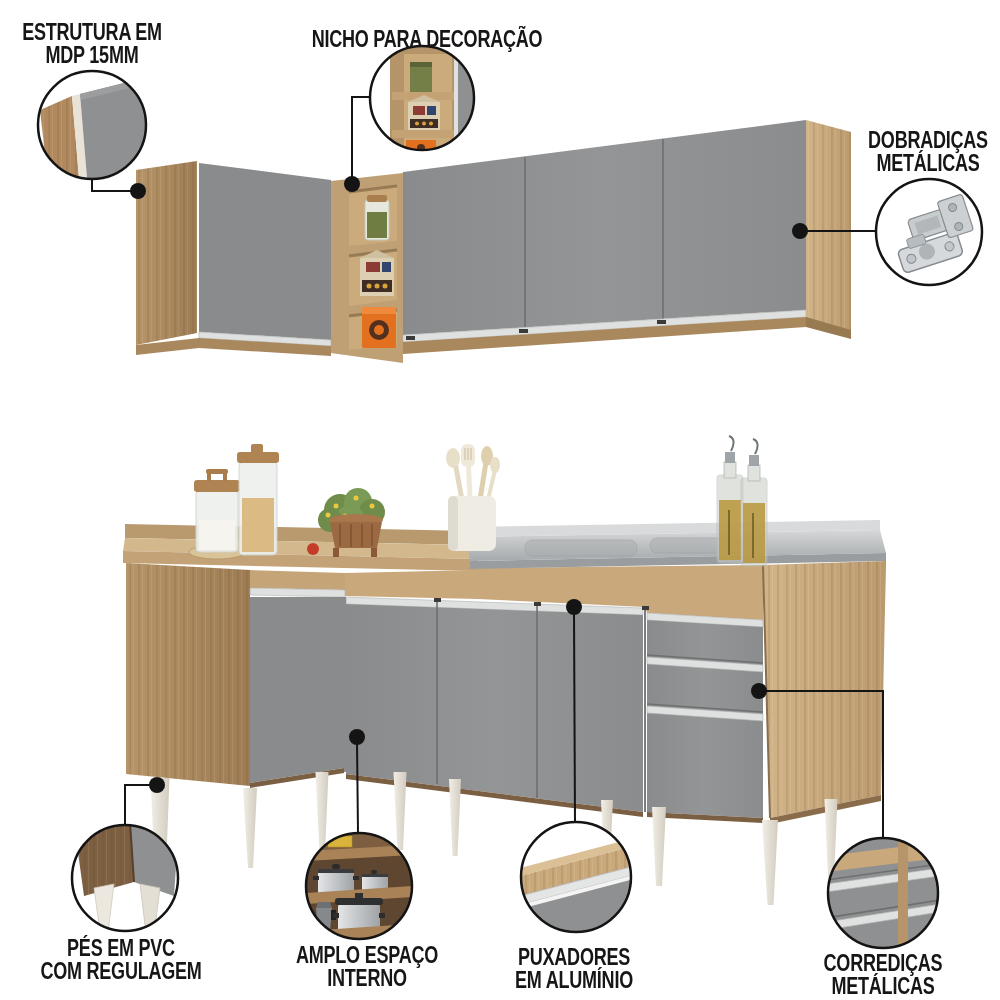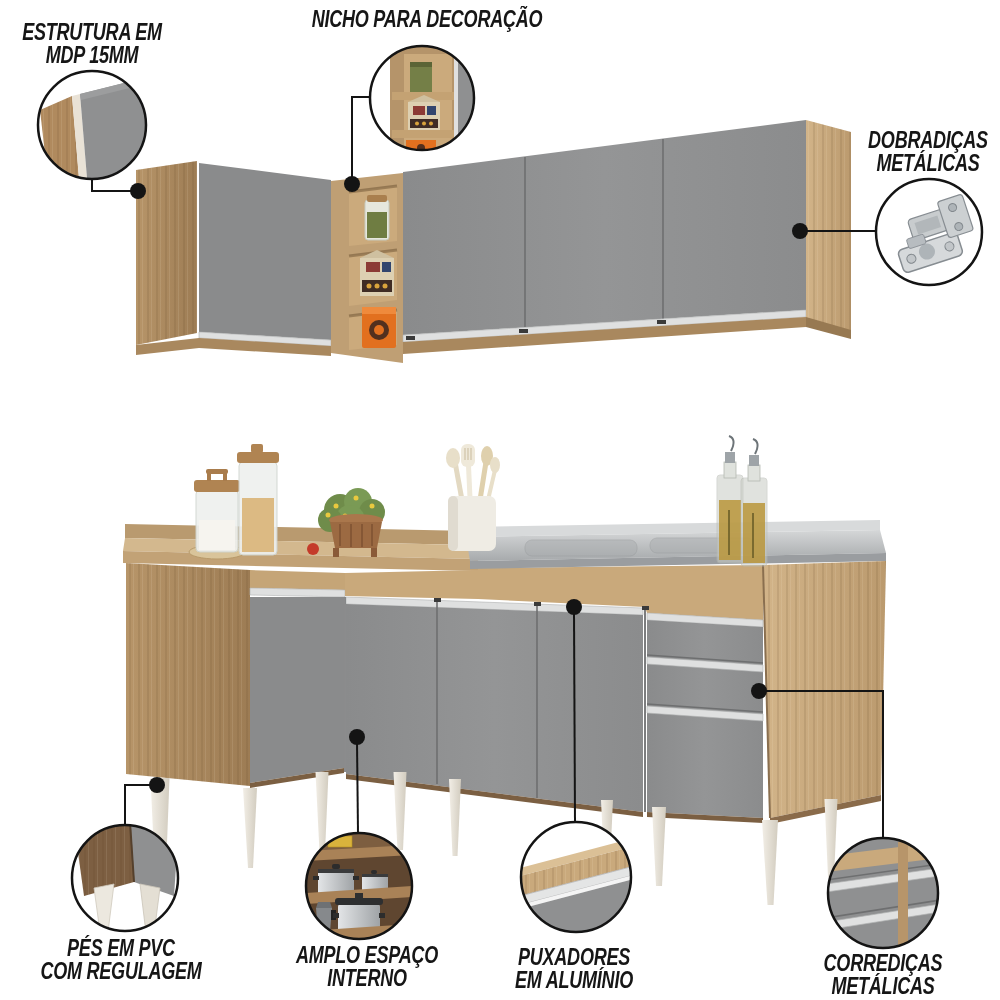--- a/index.html
+++ b/index.html
@@ -1,16 +1,16 @@
 <!DOCTYPE html>
 <html><head>
 <meta charset="utf-8">
 <style>
   html,body{margin:0;padding:0;background:#ffffff;width:1000px;height:1000px;overflow:hidden;}
-  #canvas{position:relative;width:1000px;height:1000px;background:#fff;font-style:italic;}
+  #canvas{position:relative;width:1000px;height:1000px;background:#fff;}
   #scene{position:absolute;left:0;top:0;}
   .lbl{position:absolute;width:320px;text-align:center;color:#161616;
        font-family:"Liberation Sans",sans-serif;font-weight:700;font-size:22px;line-height:23px;
        letter-spacing:-0.3px;white-space:nowrap;}
   .lbl>span{display:block;transform:scale(0.82,1.06);transform-origin:50% 50%;}
 </style>
 </head>
 <body>
 
 <div id="canvas">
@@ -408,21 +408,21 @@
       <polygon points="898,842 908,841 908,950 898,950" fill="#b7956a"></polygon>
     </g>
     <circle cx="883" cy="893" r="55" fill="none" stroke="#141414" stroke-width="2.5"></circle>
   </g>
 </svg>
 
 <div class="lbl" style="left:-68px;top:21px">
   <span>ESTRUTURA EM</span>
       <span>MDP 15MM</span>
 </div>
-<div class="lbl" style="left:267px;top:8px">
+<div class="lbl" style="left:267px;top:28px">
   <span>NICHO PARA DECORAÇÃO</span>
       <span></span>
 </div>
 <div class="lbl" style="left:768px;top:129px">
   <span>DOBRADIÇAS</span>
       <span>METÁLICAS</span>
 </div>
 <div class="lbl" style="left:-39px;top:937px">
   <span>PÉS EM PVC</span>
       <span>COM REGULAGEM</span>

